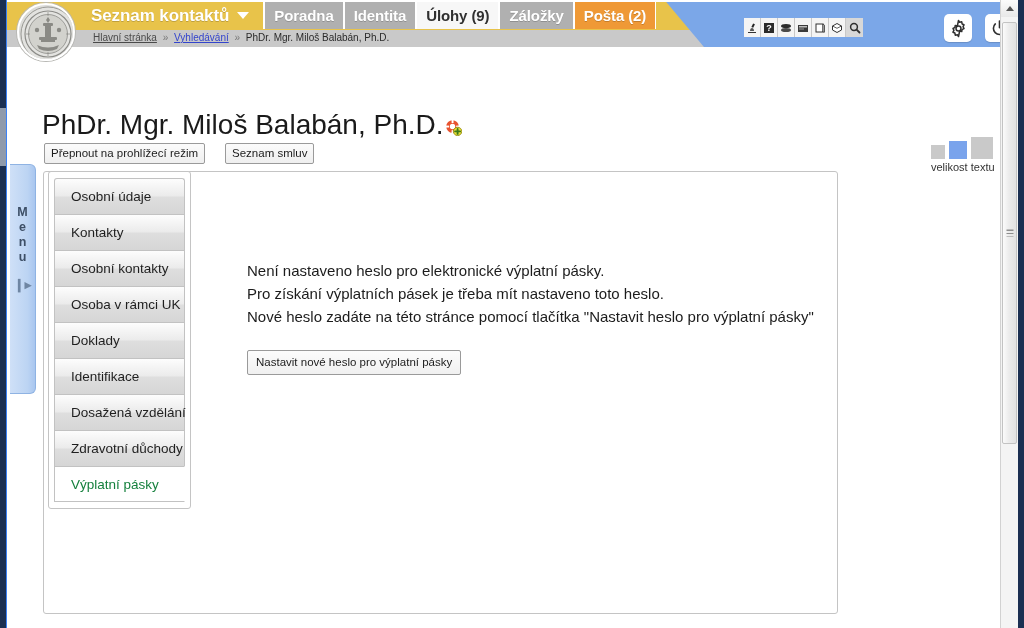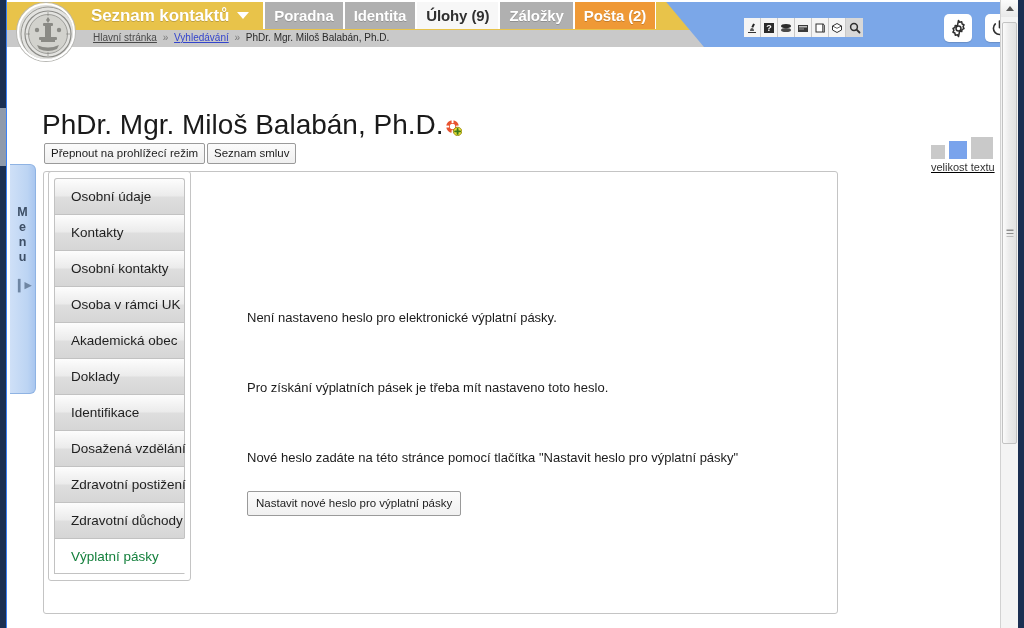--- a/index.html
+++ b/index.html
@@ -164,39 +164,38 @@
     position: absolute; left: 35px; top: 41px;
     font-size: 28px; color: #1a1a1a; font-weight: normal;
     white-space: nowrap;
   }
   .title-badge {
     display: inline-block; vertical-align: -2px; margin-left: 1px;
   }
 
   .action-buttons {
     position: absolute; left: 37px; top: 94px;
-    display: flex; gap: 2px;
+    display: flex; gap: 20px;
   }
   .btn-flat {
     font-family: "Liberation Sans", sans-serif;
     font-size: 11.5px; color: #1c1c1c;
     background: linear-gradient(to bottom, #fbfbfb 0%, #efefef 100%);
     border: 1px solid #9a9a9a;
     border-radius: 2px;
     padding: 3px 6px;
     cursor: pointer;
     white-space: nowrap;
     line-height: 13px;
   }
 
   
   .textsize {
     position: absolute; left: 924px; top: 88px;
     text-align: center;
-    text-decoration: underline;
   }
   .ts-boxes { display: flex; align-items: flex-end; gap: 4px; height: 22px; }
   .ts-box { background: #c9c9c9; cursor: pointer; }
   .ts-s { width: 14px; height: 14px; }
   .ts-m { width: 18px; height: 18px; background: #79a3ec; }
   .ts-l { width: 22px; height: 22px; }
   .ts-label { font-size: 11px; color: #333; margin-top: 2px; white-space: nowrap; }
 
   
   .menu-tab {
@@ -260,23 +259,22 @@
     color: #15803d;
   }
   .nav-item.last { border-bottom: 1px solid #c2c2c2; }
 
   
   .content-body {
     position: absolute; left: 240px; top: 210px;
     width: 570px;
   }
   .ctext {
-    font-size: 13px; color: #1c1c1c; line-height: 23px;
+    font-size: 15px; color: #1c1c1c; line-height: 23px;
     white-space: nowrap;
-    margin-top: 47px;
   }
   .btn-password {
     margin-top: 22px;
     display: inline-block;
     font-size: 11.5px; color: #1c1c1c;
     background: linear-gradient(to bottom, #fcfcfc 0%, #f0f0f0 100%);
     border: 1px solid #9a9a9a;
     border-radius: 2px;
     padding: 5px 8px;
     cursor: pointer;
@@ -522,33 +520,27 @@
         <div class="nav-item">
             <span>Kontakty</span>
           </div>
         <div class="nav-item">
             <span>Osobní kontakty</span>
           </div>
         <div class="nav-item">
             <span>Osoba v rámci UK</span>
           </div>
         <div class="nav-item">
-            <span>Akademická obec</span>
-          </div>
-        <div class="nav-item">
             <span>Doklady</span>
           </div>
         <div class="nav-item">
             <span>Identifikace</span>
           </div>
         <div class="nav-item">
             <span>Dosažená vzdělání</span>
-          </div>
-        <div class="nav-item">
-            <span>Zdravotní postižení</span>
           </div>
         <div class="nav-item">
             <span>Zdravotní důchody</span>
           </div>
         <div class="nav-item selected last">
             <span>Výplatní pásky</span>
           </div>
       </div>
 
       <div class="content-body">

